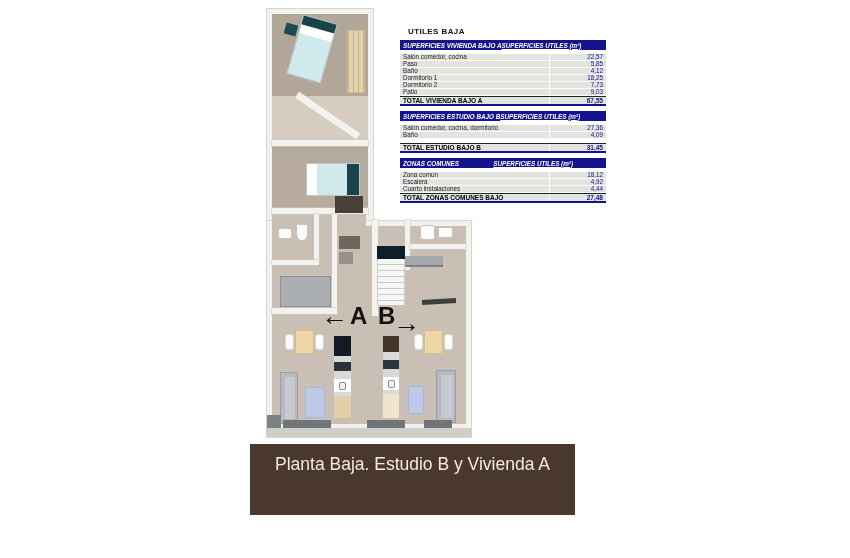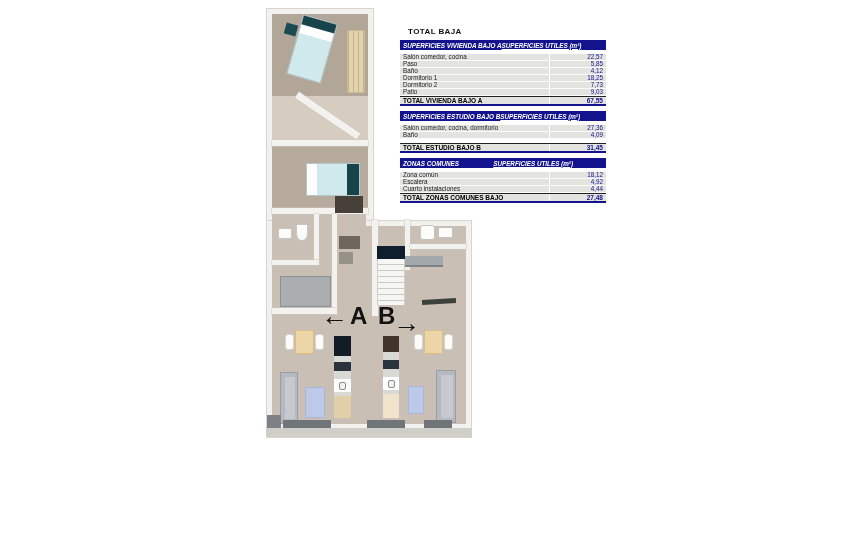--- a/index.html
+++ b/index.html
@@ -212,21 +212,21 @@
     <div class="abs win" id="win2"></div>
     <div class="abs win" id="win3"></div>
     <div class="abs" id="corner-dark"></div>
 
     <span class="plan-arrow" id="lbl-arrow-a">←</span>
     <span class="plan-letter" id="lbl-a">A</span>
     <span class="plan-letter" id="lbl-b">B</span>
     <span class="plan-arrow" id="lbl-arrow-b">→</span>
   </div>
 
-  <div id="plan-title">TOTAL BAJA</div>
+  <div id="plan-title">UTILES BAJA</div>
   <div id="tables">
       <div class="t-head">
         <div class="">SUPERFICIES VIVIENDA BAJO A</div>
         <div class="units">SUPERFICIES UTILES  (m²)</div>
       </div>
       <div class="t-gap"></div>
       <div class="t-row">
         <div class="lab">Salón comedor, cocina</div>
         <div class="val">22,57</div>
       </div>
@@ -290,14 +290,17 @@
       <div class="t-row">
         <div class="lab">Cuarto instalaciones</div>
         <div class="val">4,44</div>
       </div>
       <div class="t-total">
         <div class="lab">TOTAL ZONAS COMUNES BAJO</div>
         <div class="val">27,48</div>
       </div>
     </div>
 
+  <div id="banner">
+    <div class="txt">Planta Baja. Estudio B y Vivienda A</div>
+  </div>
 
 </div>
 
 </body></html>

